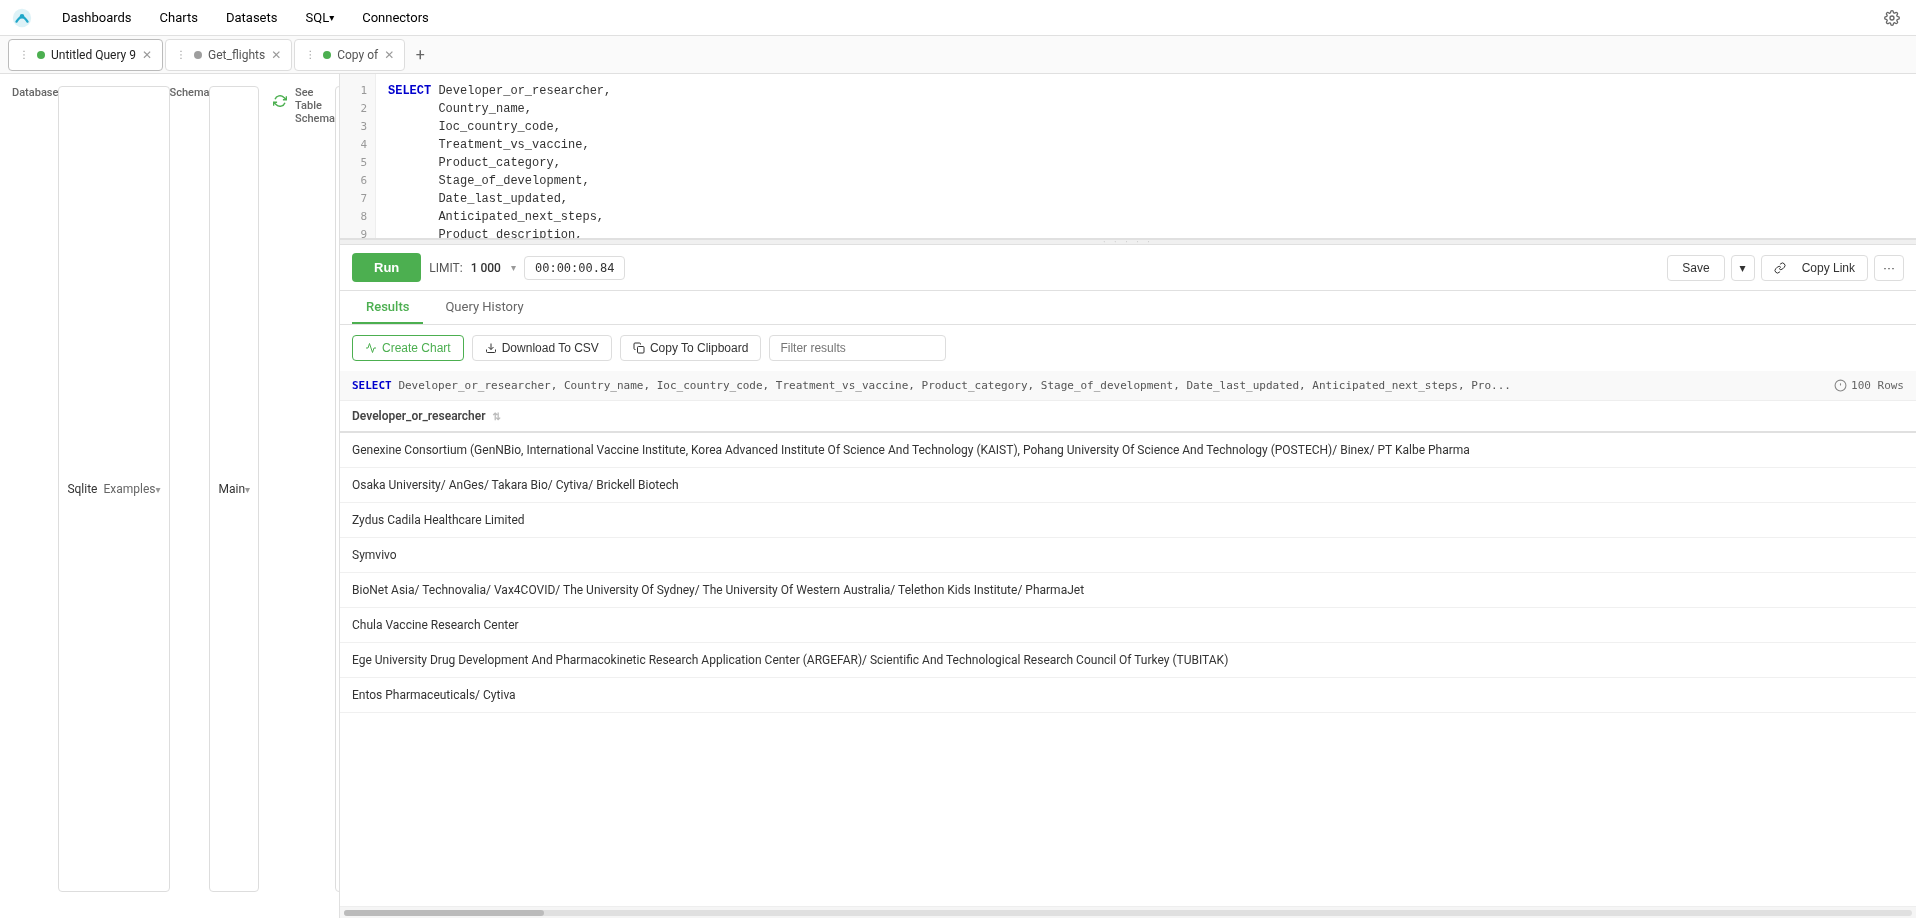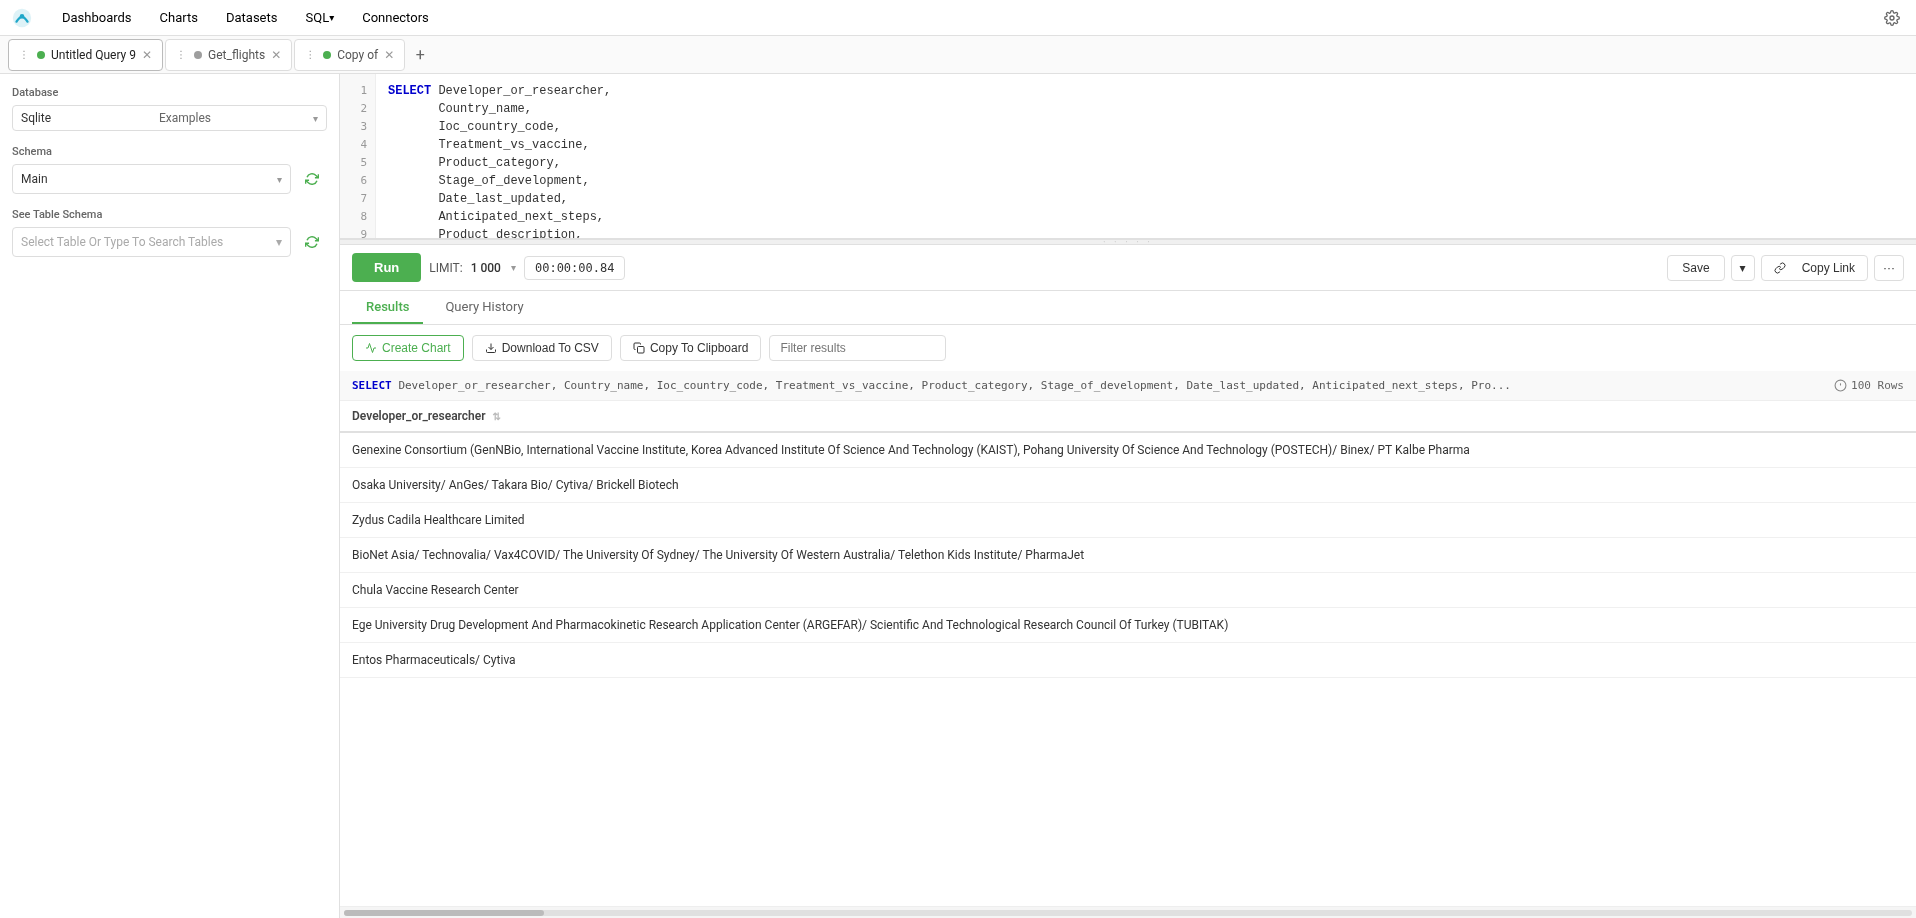--- a/index.html
+++ b/index.html
@@ -22,21 +22,21 @@
     .tab-dot { width: 8px; height: 8px; border-radius: 50%; background: #4caf50; flex-shrink: 0; }
     .tab-dot.grey { background: #9e9e9e; }
     .tab-drag { color: #999; font-size: 10px; margin-right: 2px; }
     .tab-close { color: #999; cursor: pointer; font-size: 12px; line-height: 1; }
     .tab-add { width: 26px; height: 26px; display: flex; align-items: center; justify-content: center; cursor: pointer; color: #666; font-size: 16px; border-radius: 4px; }
 
     
     .main-area { display: flex; flex: 1; overflow: hidden; }
 
     
-    .sidebar { width: 340px; flex-shrink: 0; border-right: 1px solid #e0e0e0; display: flex; flex-direction: column; padding: 12px; overflow-y: auto; }
+    .sidebar { width: 340px; flex-shrink: 0; border-right: 1px solid #e0e0e0; display: flex; flex-direction: row; padding: 12px; overflow-y: auto; }
     .sidebar-section-label { font-size: 11px; color: #666; margin-bottom: 6px; font-weight: 500; }
     .sidebar-row { display: flex; gap: 6px; margin-bottom: 14px; }
     .sidebar-select { flex: 1; border: 1px solid #ddd; border-radius: 4px; padding: 5px 8px; font-size: 12px; color: #333; background: #fff; display: flex; align-items: center; justify-content: space-between; cursor: pointer; }
     .sidebar-select .val { color: #333; }
     .sidebar-select .chev { color: #999; font-size: 10px; }
     .refresh-btn { width: 30px; height: 30px; display: flex; align-items: center; justify-content: center; cursor: pointer; color: #4caf50; border-radius: 4px; }
     .sidebar-search { flex: 1; border: 1px solid #ddd; border-radius: 4px; padding: 5px 8px; font-size: 12px; color: #aaa; background: #fff; display: flex; align-items: center; justify-content: space-between; cursor: text; }
 
     
     .editor-area { flex: 1; display: flex; flex-direction: column; overflow: hidden; }
@@ -304,20 +304,23 @@
           <tr>
                 <td>Genexine Consortium (GenNBio, International Vaccine Institute, Korea Advanced Institute Of Science And Technology (KAIST), Pohang University Of Science And Technology (POSTECH)/ Binex/ PT Kalbe Pharma</td>
               </tr>
               <tr>
                 <td>Osaka University/ AnGes/ Takara Bio/ Cytiva/ Brickell Biotech</td>
               </tr>
               <tr>
                 <td>Zydus Cadila Healthcare Limited</td>
               </tr>
               <tr>
+                <td>Symvivo</td>
+              </tr>
+              <tr>
                 <td>BioNet Asia/ Technovalia/ Vax4COVID/ The University Of Sydney/ The University Of Western Australia/ Telethon Kids Institute/ PharmaJet</td>
               </tr>
               <tr>
                 <td>Chula Vaccine Research Center</td>
               </tr>
               <tr>
                 <td>Ege University Drug Development And Pharmacokinetic Research Application Center (ARGEFAR)/ Scientific And Technological Research Council Of Turkey (TUBITAK)</td>
               </tr>
               <tr>
                 <td>Entos Pharmaceuticals/ Cytiva</td>

